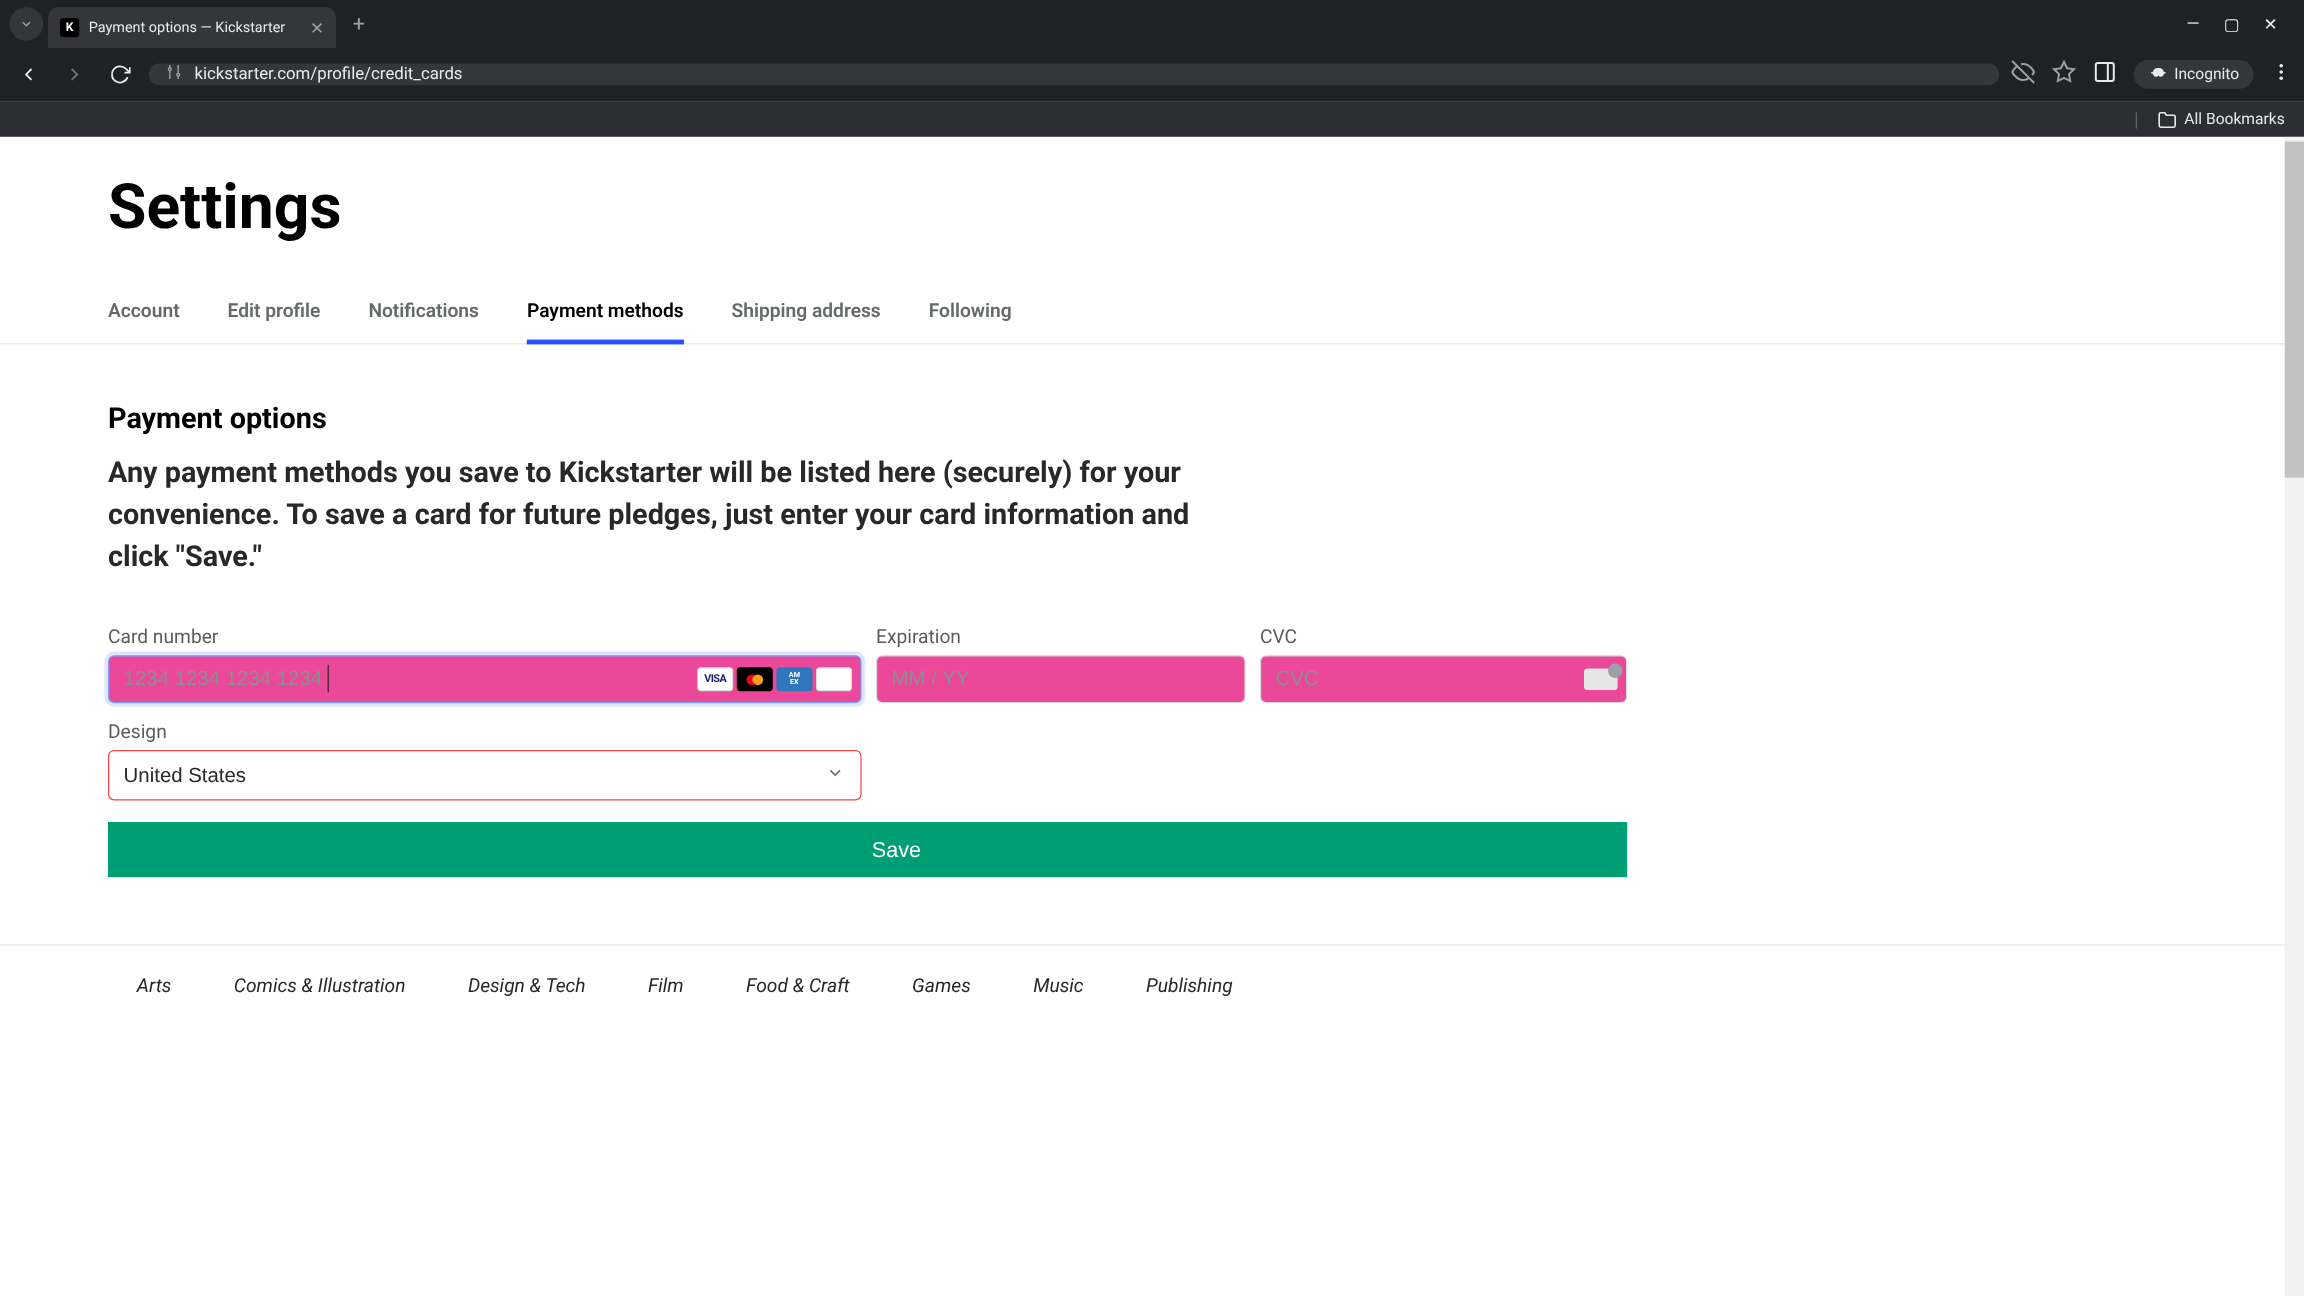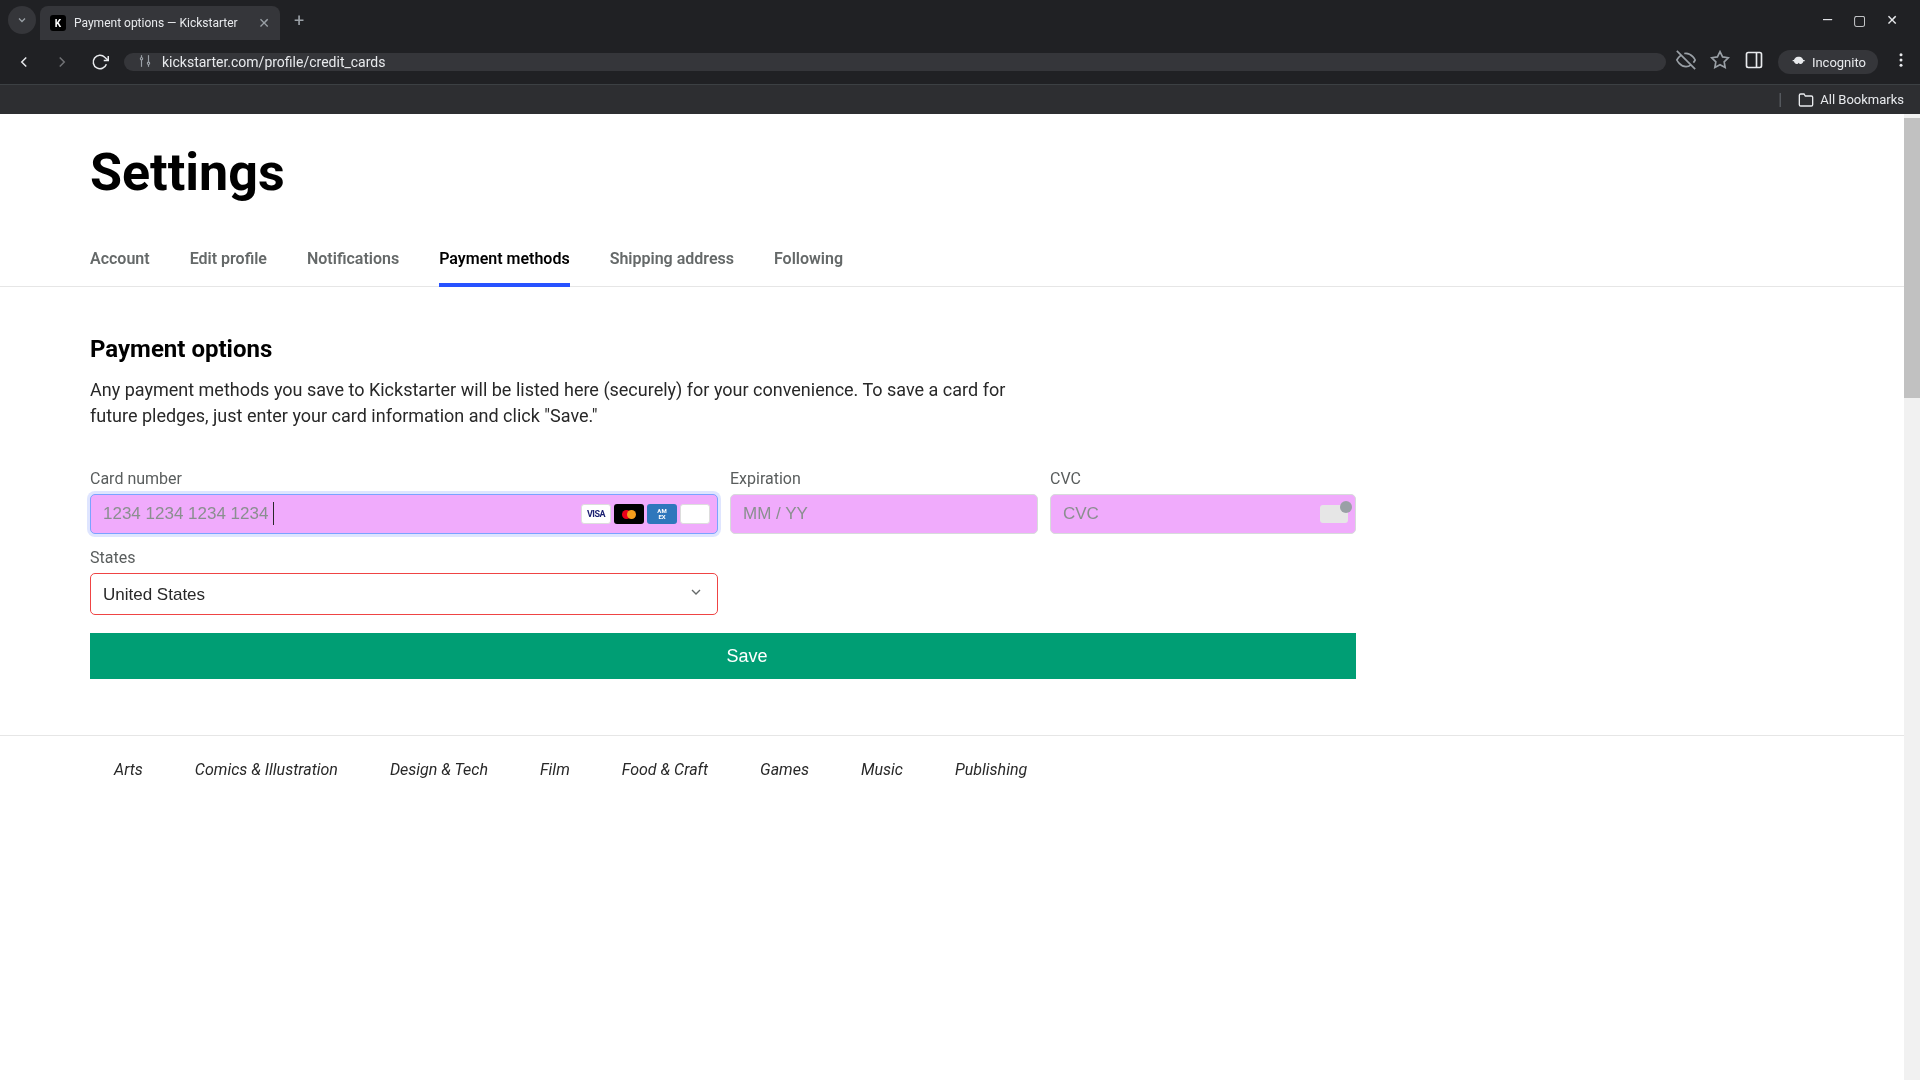--- a/index.html
+++ b/index.html
@@ -38,28 +38,28 @@
   .content { padding: 28px 90px 0 90px; }
   .page-title { font-size:52px; font-weight:700; color:#000; margin-bottom:36px; }
   
   .tabs { display:flex; gap:40px; border-bottom:1px solid transparent; }
   .tabs .tab-item { font-size:16px; font-weight:600; color:#656969; padding:10px 0 18px 0; cursor:pointer; position:relative; }
   .tabs .tab-item.active { color:#000;text-align:center; }
   .tabs .tab-item.active::after { content:""; position:absolute; left:0; right:0; bottom:-1px; height:4px; background:#2752ff; }
   .tabs-divider { height:1px; background:#e6e6e6; margin: -1px -90px 0 -90px; }
   
   .section-title { font-size:24px; font-weight:700; margin-top:48px; color:#000; }
-  .section-desc { font-size:18px; color:#282828; margin-top:14px; max-width:920px; line-height:1.45; }
+  .section-desc { font-size:24px; color:#282828; margin-top:14px; max-width:920px; line-height:1.45;font-weight:bold; }
   
   .form { margin-top:40px; width:1266px; }
   .row { display:flex; gap:12px; margin-bottom:14px; }
   .field { display:flex; flex-direction:column; }
   .field label { font-size:16px; color:#595d5d; margin-bottom:6px; }
   .input-wrap { position:relative; }
-  .input { width:100%; height:40px; border:1px solid #d7dbdb; border-radius:5px; padding:0 12px; font-size:17px; color:#282828; outline:none; background:#f0abfc; }
+  .input { width:100%; height:40px; border:1px solid #d7dbdb; border-radius:5px; padding:0 12px; font-size:17px; color:#282828; outline:none; background:#ec4899; }
   .input::placeholder { color:#8a8f8f; }
   .input.focused { border-color:#7aa3ff; box-shadow:0 0 0 3px rgba(39,82,255,0.15); }
   .card-brands { position:absolute; right:8px; top:50%; transform:translateY(-50%); display:flex; gap:3px; }
   .brand { width:30px; height:20px; border-radius:3px; display:flex; align-items:center; justify-content:center; font-size:8px; font-weight:bold; color:#fff; }
   .brand.visa { background:#fff; color:#1a1f71; border:1px solid #ddd; font-size:9px; letter-spacing:-0.5px; }
   .brand.mc { background:#000; }
   .brand.mc .c1 { width:9px; height:9px; border-radius:50%; background:#eb001b; display:inline-block; }
   .brand.mc .c2 { width:9px; height:9px; border-radius:50%; background:#f79e1b; display:inline-block; margin-left:-4px; }
   .brand.amex { background:#2e77bc; font-size:6px; line-height:1; text-align:center; }
   .brand.jcb { background:#fff; border:1px solid #ddd; display:flex; padding:2px; gap:1px; }
@@ -227,21 +227,21 @@
         <div class="field" style="flex:1;">
           <label>CVC</label>
           <div class="input-wrap">
             <input class="input" type="text" placeholder="CVC" style="">
             <div class="cvc-icon"></div>
           </div>
         </div>
       </div>
       <div class="row">
         <div class="field" style="flex:0 0 628px;">
-          <label>States</label>
+          <label>Design</label>
           <div class="select-wrap">
             <select class="select">
               <option>United States</option>
             </select>
             <span class="select-chevron">
               <svg width="16" height="16" viewBox="0 0 24 24" fill="none" stroke="currentColor" stroke-width="2">
                   <polyline points="6 9 12 15 18 9"></polyline>
                 </svg>
             </span>
           </div>

